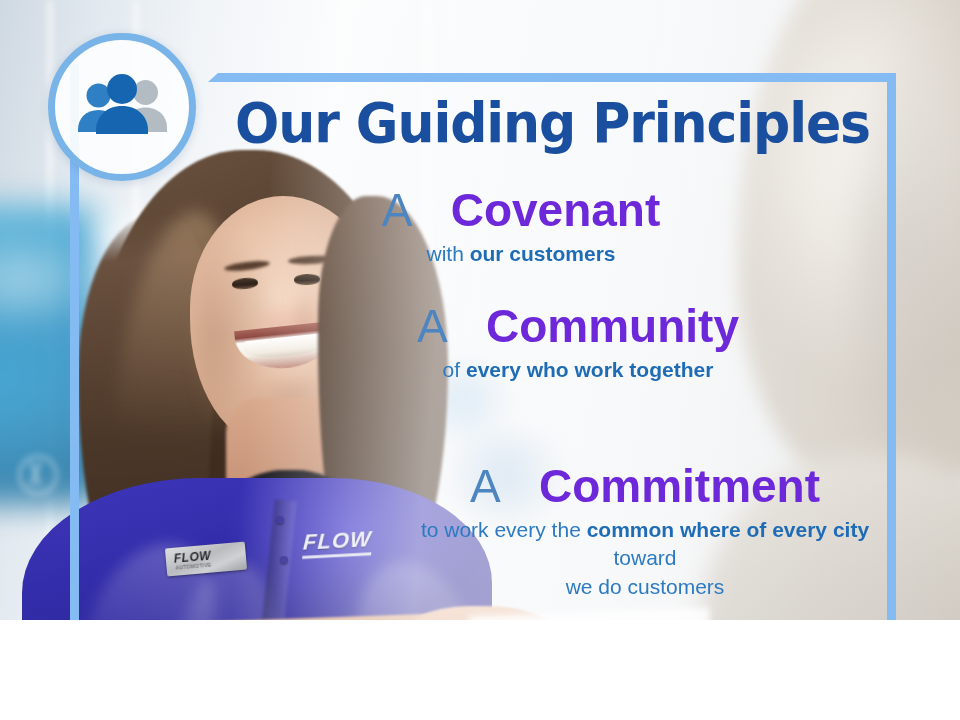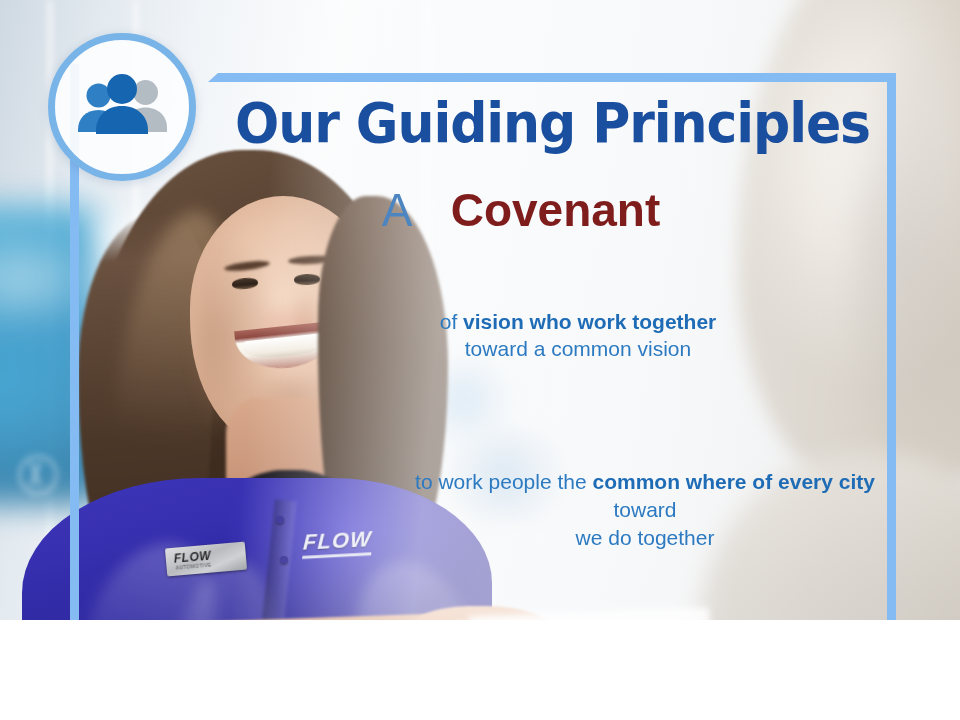--- a/index.html
+++ b/index.html
@@ -477,21 +477,21 @@
     font-size: 46px;
     line-height: 1.05;
     white-space: nowrap;
   }
   .p-head .lead {
     font-weight: 400;
     color: #4d85c1;
   }
   .p-head .word {
     font-weight: 700;
-    color: #7f1d1d;
+    color: #6d28d9;
     margin-left: 28px;
   }
   .p-sub {
     font-family: "Liberation Sans", sans-serif;
     font-size: 21px;
     line-height: 1.30;
     font-weight: 400;
     color: #2c7ac1;
     margin-top: 6px;
   }
@@ -593,29 +593,37 @@
       <path d="M52 32c-15.6 0-26 10.6-26 24.1V60h52v-3.9C78 42.6 67.6 32 52 32z" fill="#1565b0"></path>
     </svg>
   </div>
 
   <div class="title">Our Guiding Principles</div>
 
   <div class="principle" id="p1">
     <div class="p-head">
       <span class="lead">A </span><span class="word">Covenant</span>
     </div>
+    <div class="p-sub">
+      <span>with </span><b>our customers</b><span></span>
+    </div>
   </div>
 
   <div class="principle" id="p2">
+    <div class="p-head">
+      <span class="lead">A </span><span class="word">Community</span>
+    </div>
     <div class="p-sub">
-      <span>of </span><b>vision who work together</b><span></span><br>
-      <span>toward a common vision</span>
+      <span>of </span><b>every who work together</b><span></span><br>
     </div>
   </div>
 
   <div class="principle" id="p3">
+    <div class="p-head">
+      <span class="lead">A </span><span class="word">Commitment</span>
+    </div>
     <div class="p-sub">
-      <span>to work people the </span><b>common where of every city</b><span> toward</span><br>
-      <span>we do together</span>
+      <span>to work every the </span><b>common where of every city</b><span> toward</span><br>
+      <span>we do customers</span>
     </div>
   </div>
 
 </div>
 
 </body></html>

